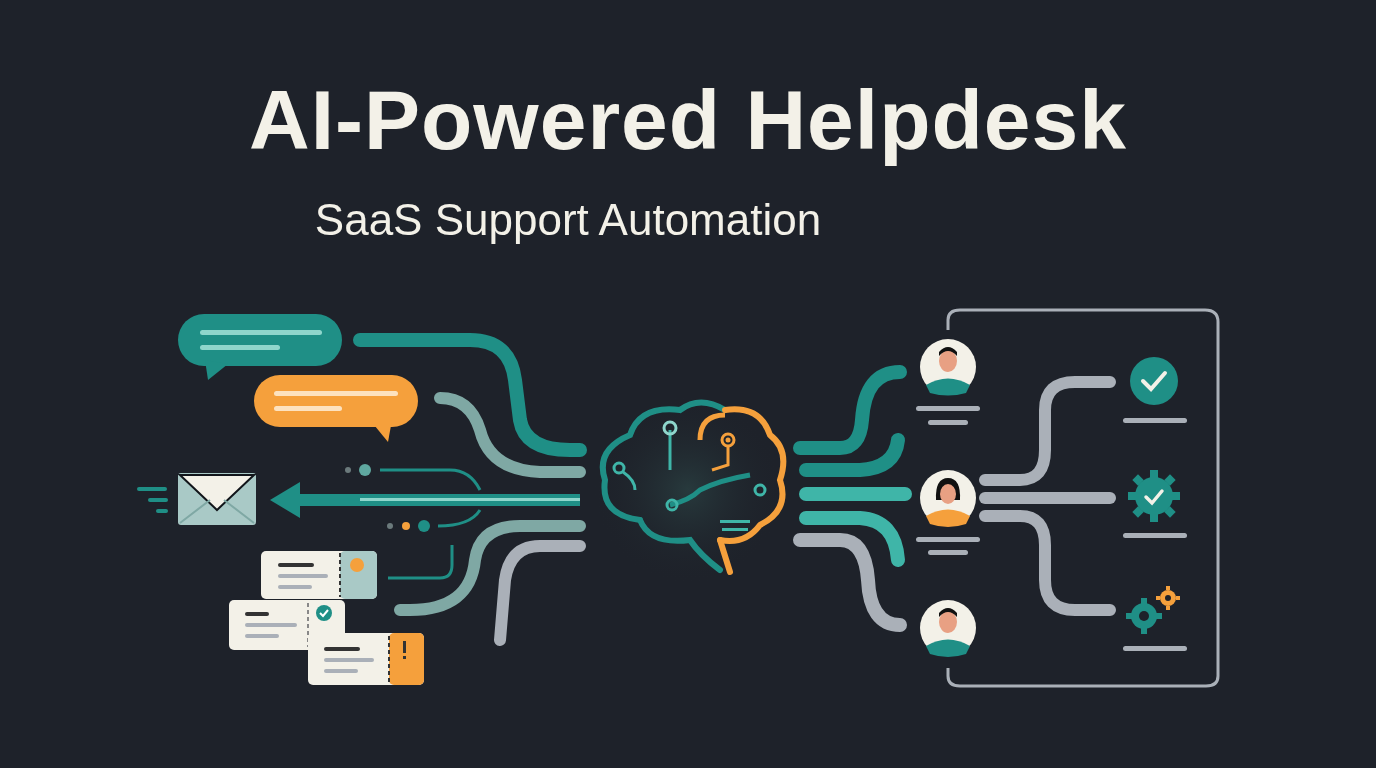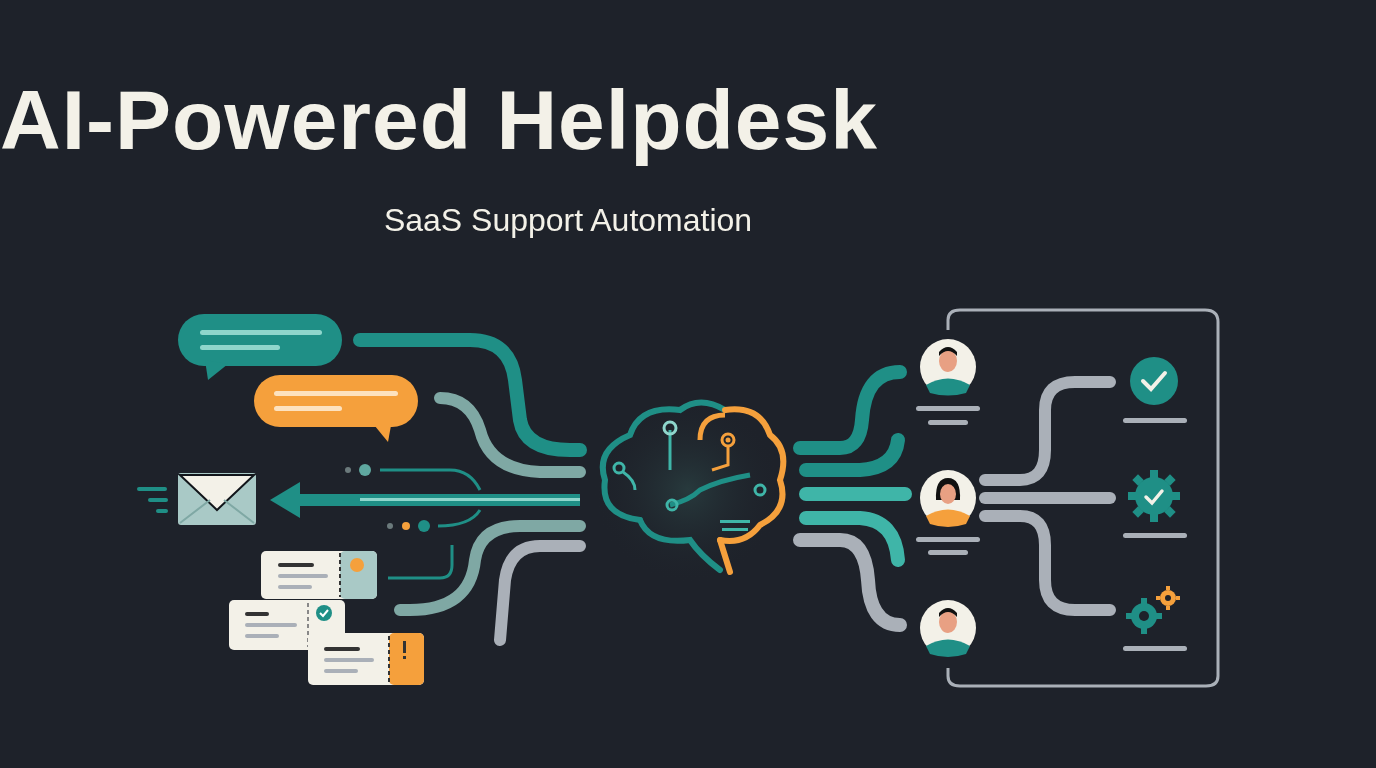--- a/index.html
+++ b/index.html
@@ -1,18 +1,18 @@
 <!DOCTYPE html>
 <html><head>
 <meta charset="utf-8">
 <style>
   html,body{margin:0;padding:0;}
   body{width:1376px;height:768px;background:#1e222a;overflow:hidden;position:relative;font-family:"Liberation Sans","DejaVu Sans",sans-serif;}
-  .title{position:absolute;left:0;width:1376px;top:70px;color:#f3f1e8;font-weight:700;font-size:84px;letter-spacing:1px;line-height:100px;}
-  .subtitle{position:absolute;left:0;width:1136px;top:192px;text-align:center;color:#f3f1e8;font-size:32px;line-height:56px;}
+  .title{position:absolute;left:0;width:1376px;top:70px;text-align:center;color:#f3f1e8;font-weight:700;font-size:84px;letter-spacing:1px;line-height:100px;}
+  .subtitle{position:absolute;left:0;width:1136px;top:192px;text-align:center;color:#f3f1e8;font-size:44px;line-height:56px;}
   svg.art{position:absolute;left:0;top:0;}
 </style>
 </head>
 <body>
 
 <div class="title">AI-Powered Helpdesk</div>
 <div class="subtitle">SaaS Support Automation</div>
 
 <svg class="art" width="1376" height="768" viewBox="0 0 1376 768">
   <defs>

